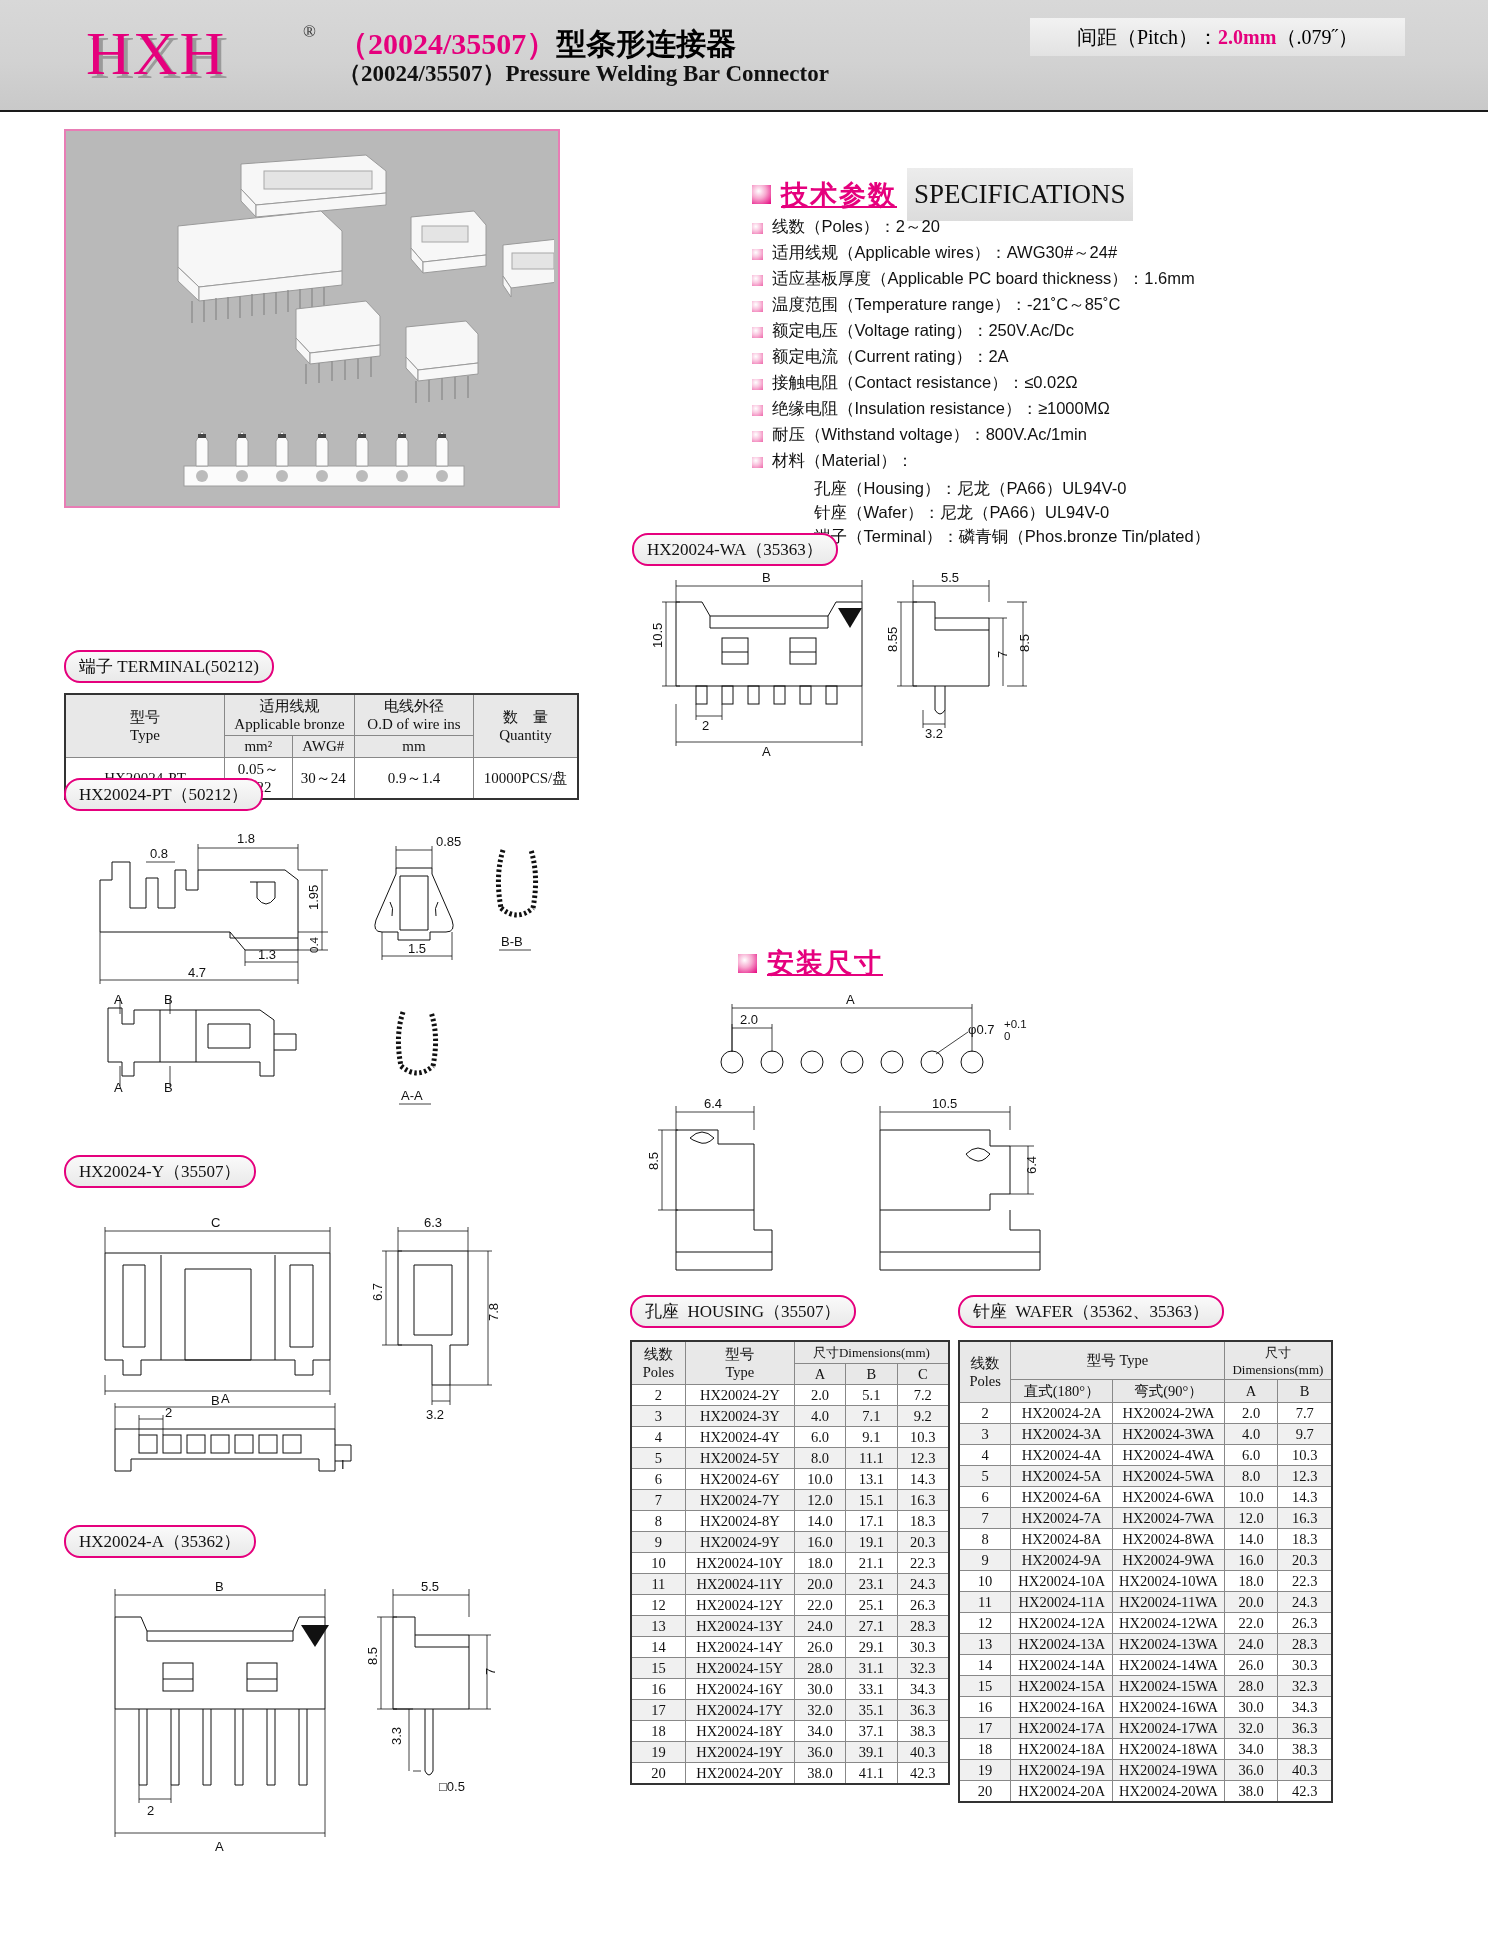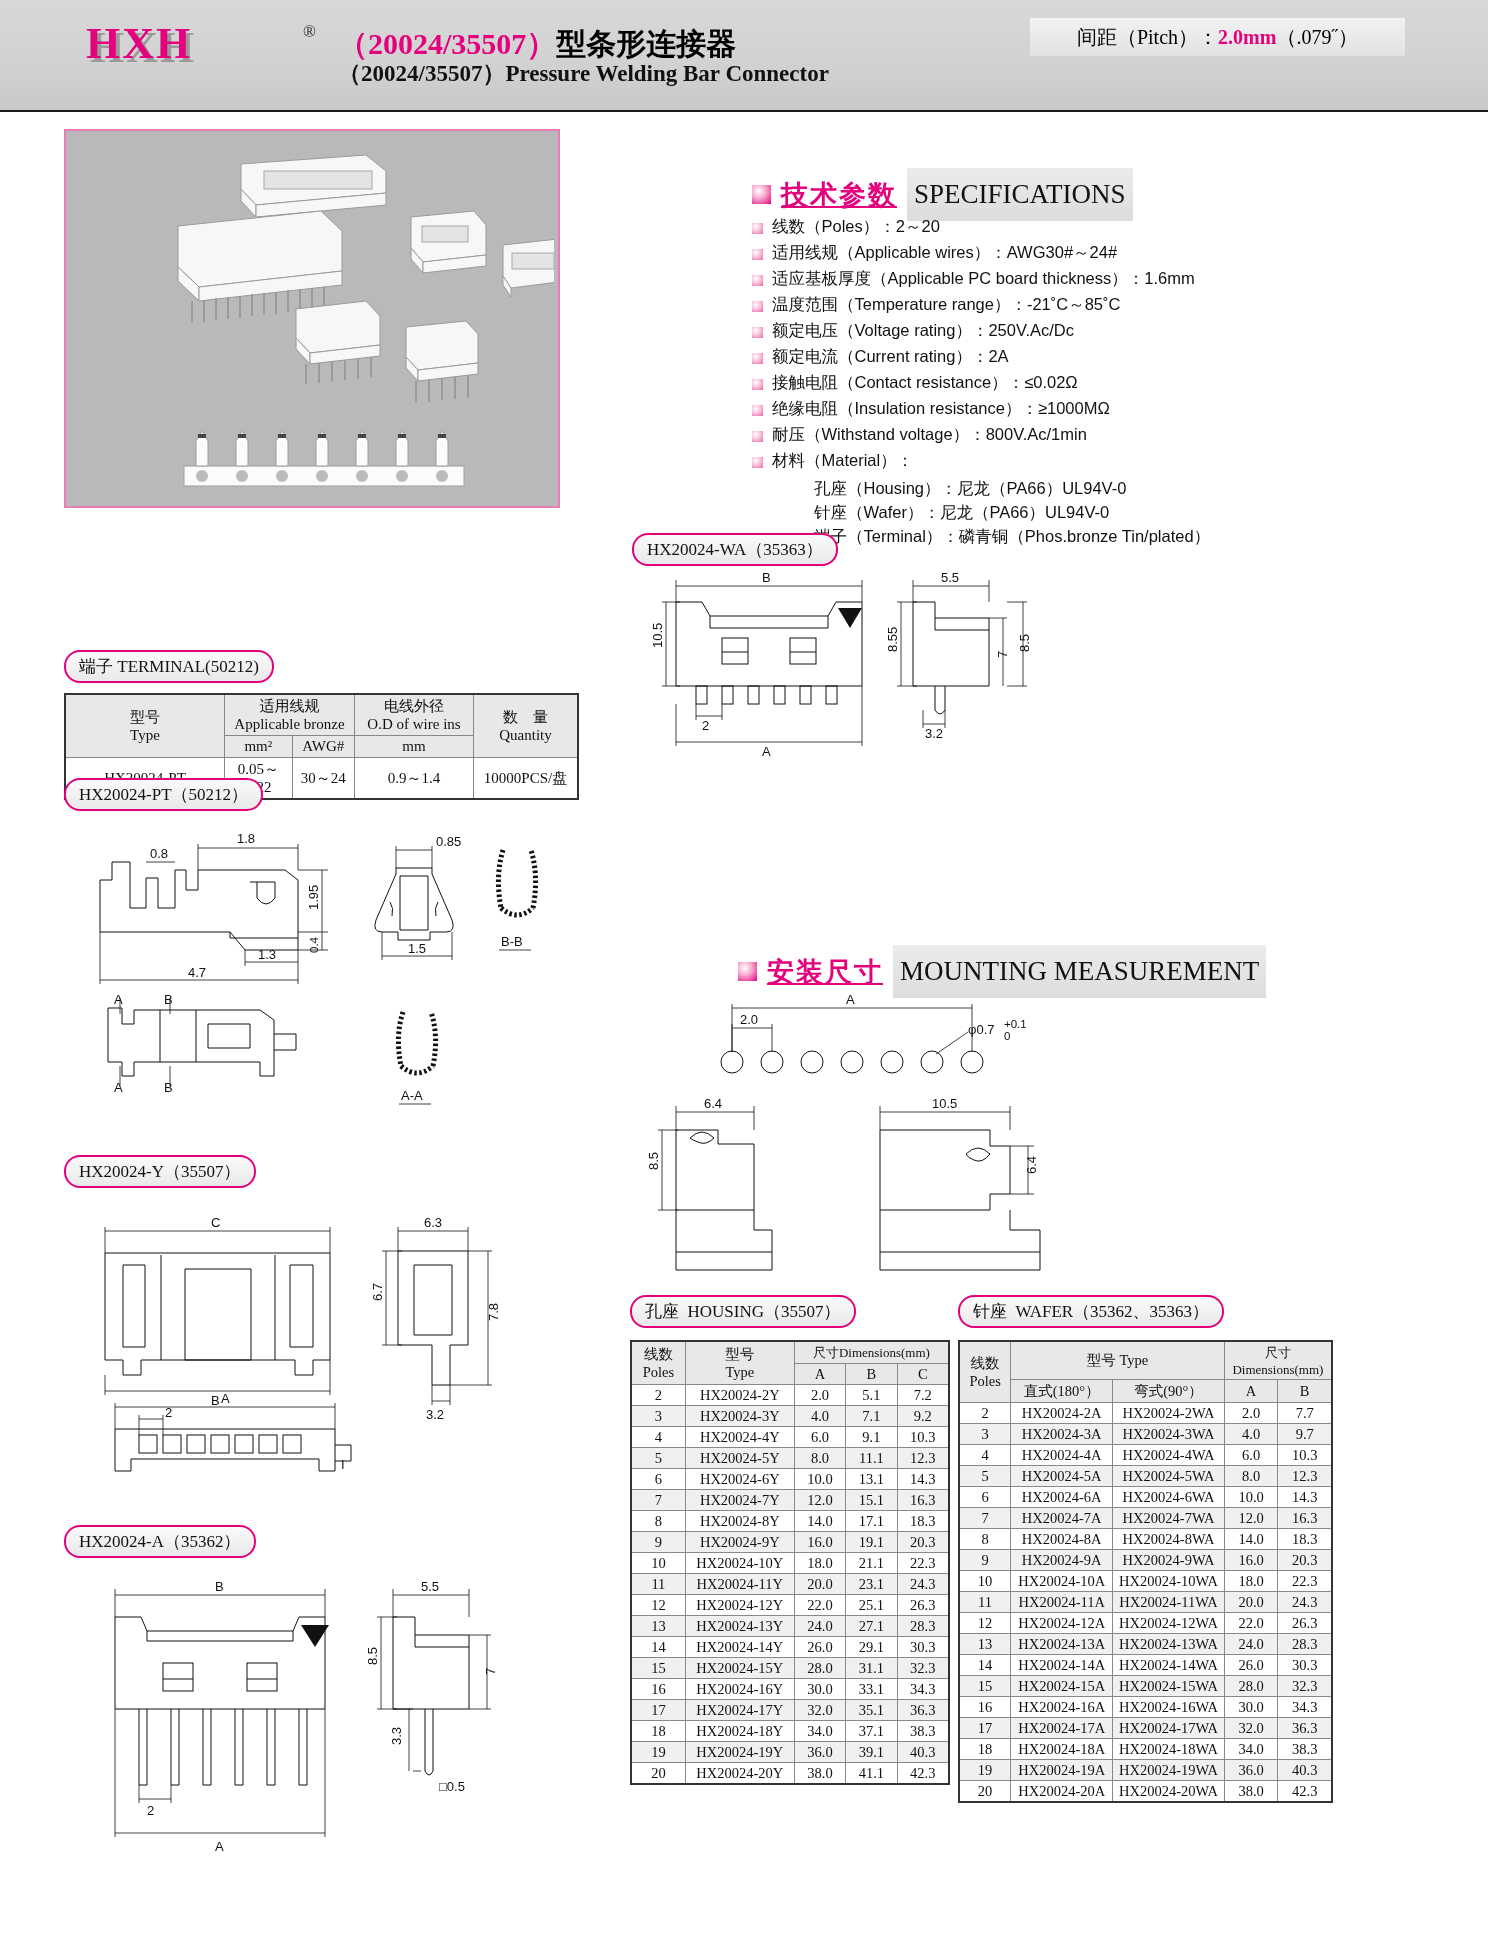--- a/index.html
+++ b/index.html
@@ -15,21 +15,21 @@
 
   
   .header{
     position:absolute;left:0;top:0;width:1488px;height:110px;
     background:linear-gradient(to bottom,#d8d8d8 0%,#d2d2d2 55%,#c9c9c9 100%);
     border-bottom:2px solid #1a1a1a;
   }
   .logo{
     position:absolute;left:86px;top:18px;
     font-family:"Liberation Serif", serif;
-    font-weight:bold;font-size:44px;letter-spacing:2px;
+    font-weight:normal;font-size:62px;letter-spacing:2px;
     color:#e5007d;
     text-shadow:4px 4px 0 #9a9a9a;
     text-align:center;
   }
   .logo-r{
     position:absolute;left:303px;top:22px;
     font-size:17px;color:#333;font-family:"Liberation Serif",serif;
   }
   .title-cn{
     position:absolute;left:338px;top:24px;
@@ -581,21 +581,20 @@
         <path class="ln-t" d="M28 148 L50 148"></path>
         <path class="ln-t" d="M28 134 L28 152 M50 134 L50 152"></path>
         <text class="dl" x="30" y="162">3.2</text>
       </g>
     </svg>
   </div>
 
   <div class="sec-head" style="left:738px;top:945px;">
     <span class="sec-sq"></span>
     <span class="sec-cn">安装尺寸</span>
-    <span class="sec-en">MOUNTING MEASUREMENT</span>
   </div>
 
   <div class="dwg" style="left:640px;top:990px;">
     <svg width="440" height="300" viewBox="0 0 440 300">
 
       <g transform="translate(60,8)">
         <path class="ln-t" d="M32 10 L272 10"></path>
         <path class="ln-t" d="M32 6 L32 54 M272 6 L272 54"></path>
         <text class="dl" x="146" y="6">A</text>
         <path class="ln-t" d="M32 30 L72 30"></path>

